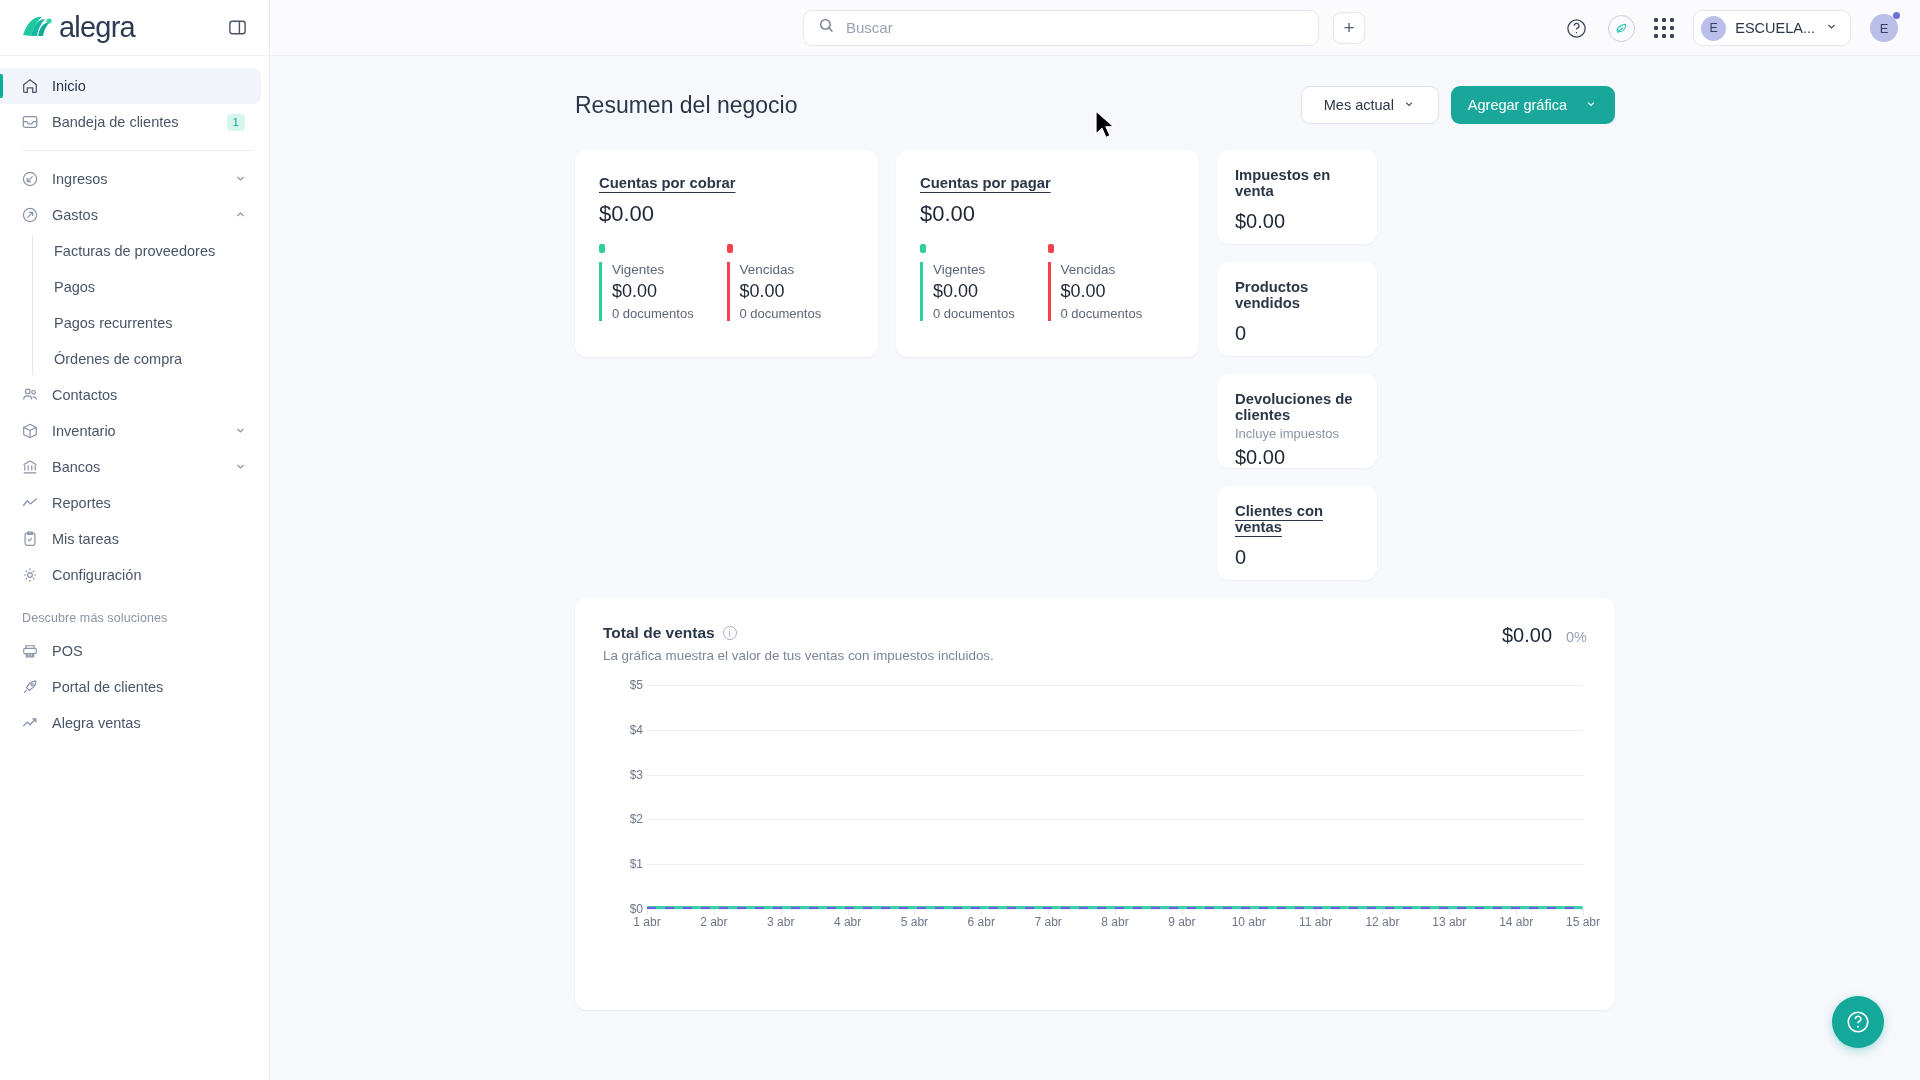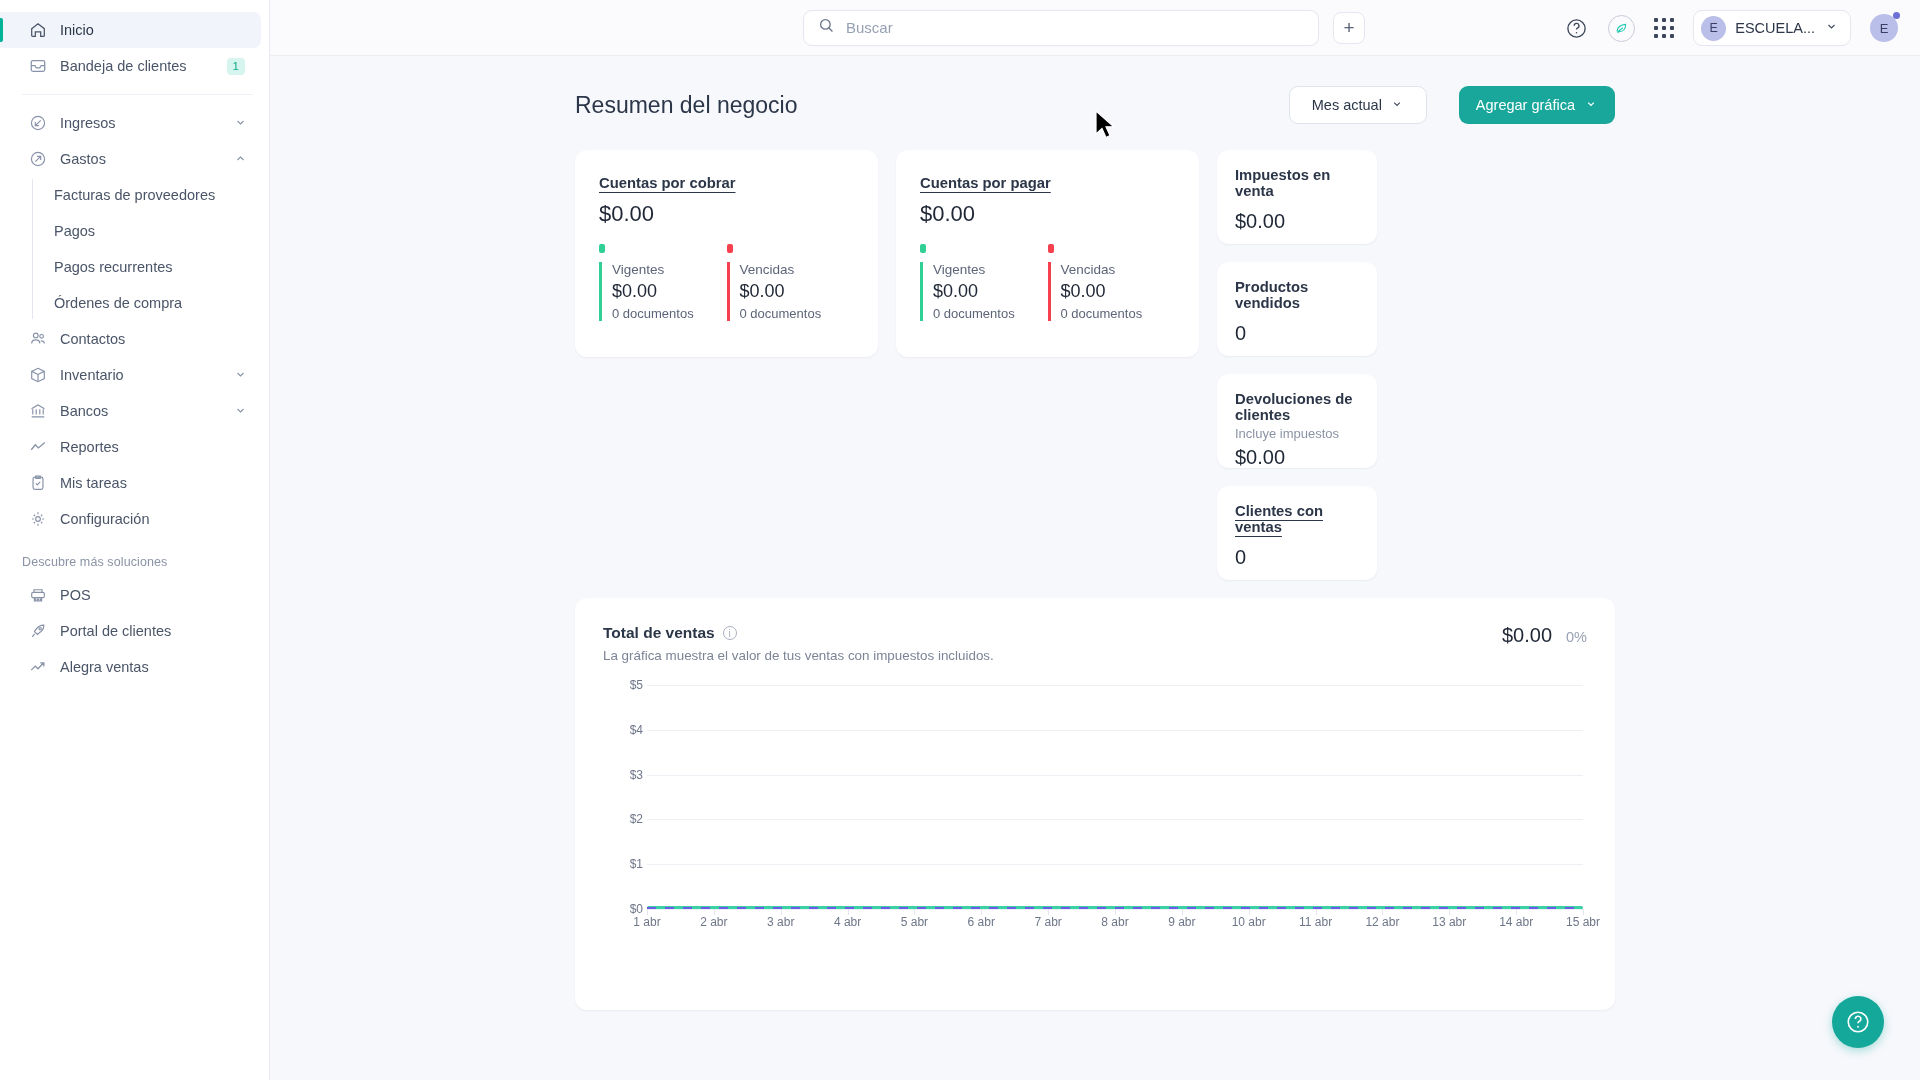--- a/index.html
+++ b/index.html
@@ -26,21 +26,21 @@
     border-bottom: 1px solid #eef0f5;
   }
   .brand { display: flex; align-items: center; gap: 7px; }
   .brand-word { font-size: 29px; color: #2e3a52; letter-spacing: -.8px; font-weight: 400; }
   .panel-toggle { width: 24px; height: 24px; cursor: pointer; display:flex; align-items:center; justify-content:center;}
 
   .nav { padding-top: 12px; flex: 1; overflow: hidden; }
   .nav-item {
     display: flex; align-items: center;
     height: 36px; margin: 0 8px 0 0;
-    padding-left: 28px;
+    padding-left: 20px;
     border-radius: 0 8px 8px 0;
     color: #4a5568; font-size: 14.5px;
     cursor: pointer; position: relative;
     gap: 13px;
   }
   .nav-item.active { background: #f2f4fb; color: #2b3648; }
   .nav-item.active::before {
     content:""; position:absolute; left:0; top:6px; bottom:6px;
     width: 3px; background:#00b398; border-radius: 0 2px 2px 0;
   }
@@ -116,22 +116,22 @@
   .page-head { display:flex; align-items:center; justify-content:space-between; margin-bottom: 26px;}
   .page-title { font-size:23px; color:#2b3648; font-weight:400;}
   .head-actions { display:flex; align-items:center; gap:12px;}
   .btn-outline {
     height:38px; border:1px solid #e0e3ec; border-radius:9px; background:#fff;
     display:flex;align-items:center;gap:8px;padding:0 22px;cursor:pointer;
     font-size:14.5px;color:#2b3648;
   }
   .btn-primary {
     height:38px; border:none; border-radius:9px; background:#1aa79b;
-    display:flex;align-items:center;gap:9px;padding:0 17px;cursor:pointer;
-    font-size:14.5px;color:#fff;margin-left:20px;
+    display:flex;align-items:center;gap:17px;padding:0 17px;cursor:pointer;
+    font-size:14.5px;color:#fff;
   }
 
   
   .cards-row { display:flex; gap:18px; align-items:flex-start;}
   .card { background:#fff; border-radius:12px; box-shadow: 0 1px 2px rgba(32,42,66,.06); }
   .card-big { width:303px; height:207px; padding: 24px 24px 0 24px;}
   .card-title-u {
     font-size:14.8px; color:#2b3648; font-weight:700;
     text-decoration: underline; text-underline-offset:4px; text-decoration-thickness:1px;
     display:inline-block; cursor:pointer;
@@ -186,20 +186,37 @@
     box-shadow:0 3px 10px rgba(20,168,154,.35);
   }
 
   .cursor { position:absolute; left:824px; top:110px; pointer-events:none; }
 </style>
 </head>
 <body>
 
 <div id="sidebar">
 
+  <div class="brand-row">
+    <div class="brand">
+      <svg width="30" height="26" viewBox="0 0 30 26">
+        <path d="M1 20 C6 5 14 1 20 2 C14 7 11 14 9 21 Z" fill="#1fc8a0"></path>
+        <path d="M9 21 C12 9 17 4 23 4 C18 10 16 15 15 21 Z" fill="#13b9a0"></path>
+        <path d="M16 21 C18 12 22 7 27 8 C23 13 22 16 21 21 Z" fill="#0fa99a"></path>
+        <circle cx="27" cy="6" r="2.6" fill="#2fd6a6"></circle>
+      </svg>
+      <span class="brand-word">alegra</span>
+    </div>
+    <div class="panel-toggle">
+      <svg width="19" height="19" viewBox="0 0 20 20" fill="none" stroke="#4a5568" stroke-width="1.5">
+        <rect x="2" y="3.5" width="16" height="13" rx="2.5"></rect>
+          <line x1="12" y1="3.5" x2="12" y2="16.5"></line>
+      </svg>
+    </div>
+  </div>
 
   <div class="nav">
 
     <div class="nav-item active">
       <span class="nav-icon">
         <svg width="18" height="18" viewBox="0 0 20 20" fill="none" stroke="#4a5568" stroke-width="1.4">
           <path d="M3 8.5 10 3l7 5.5V16a1 1 0 0 1-1 1h-3v-5H7v5H4a1 1 0 0 1-1-1z"></path>
         </svg>
       </span>
       <span class="nav-label">Inicio</span>

